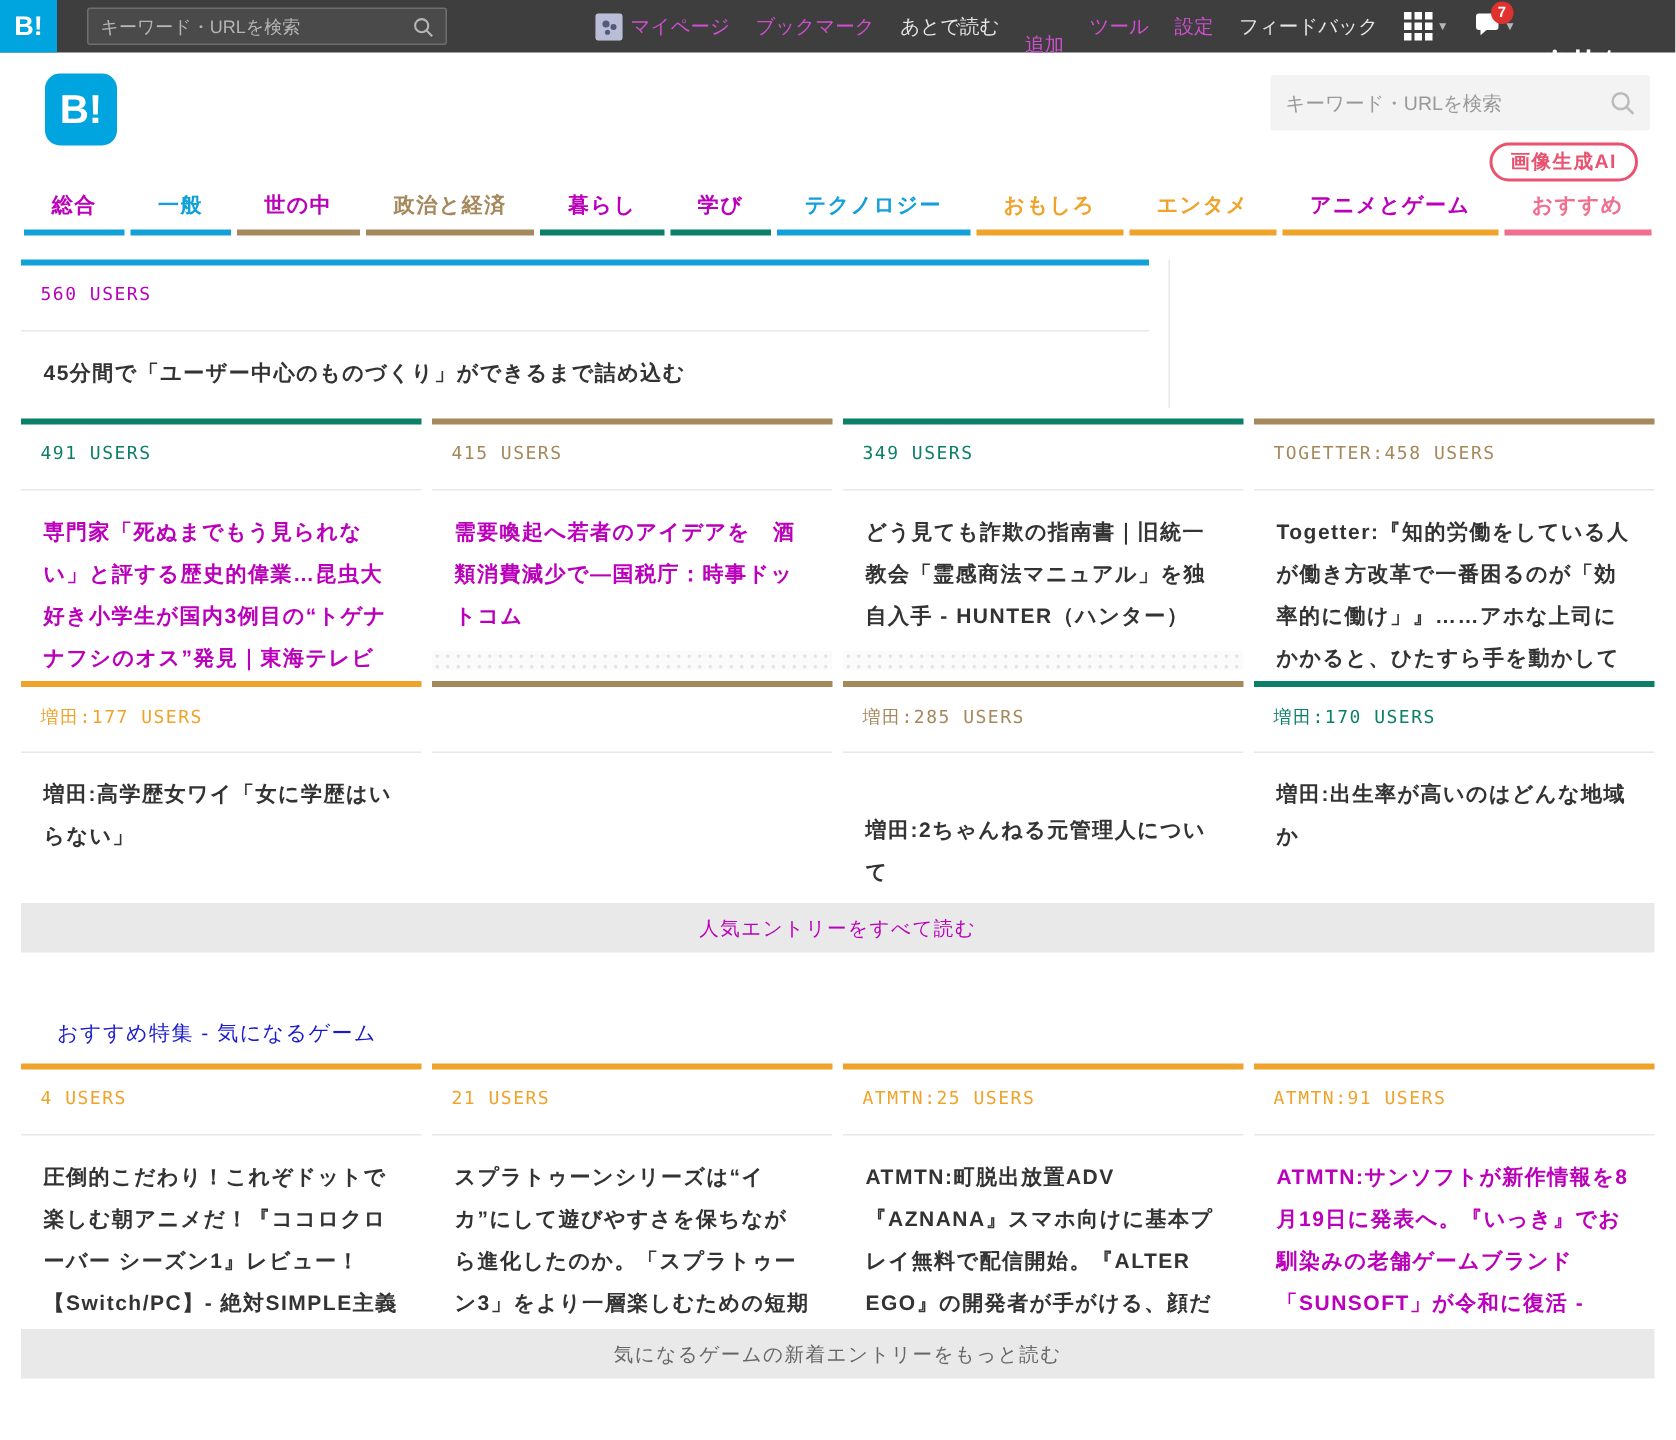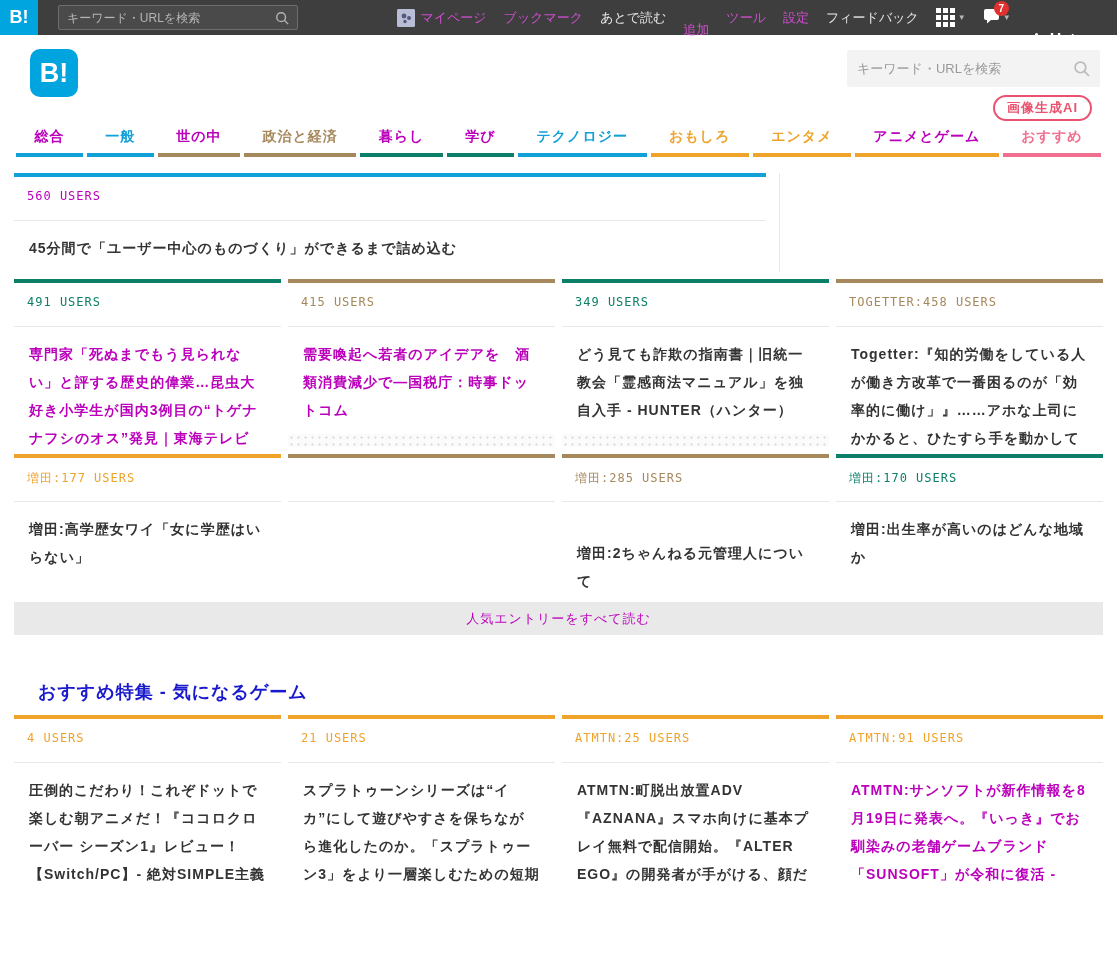--- a/index.html
+++ b/index.html
@@ -105,21 +105,21 @@
     background-image: radial-gradient(#e2e2e2 1.2px, transparent 1.3px);
     background-size:7px 7px;
   }
   .wide-btn {
     margin-top:8px; height:33px; background:#e9e9e9; border:none; width:100%;
     font-size:13px; font-family:inherit; cursor:pointer; letter-spacing:1px;
   }
   .btn-popular { color:#bb00bb; }
   .btn-game { color:#666; margin-top:10px; }
   .section-heading {
-    margin:45px 0 11px; padding-left:24px; font-size:18px; font-weight:bold;
+    margin:45px 0 11px; padding-left:24px; font-size:14px; font-weight:normal;
     color:#1a1acd; letter-spacing:1px; cursor:pointer;
   }
 </style>
 </head>
 <body>
 
 <div class="topbar">
   <div class="topbar-logo">B!</div>
 
   <div class="topbar-search">
@@ -302,17 +302,18 @@
       <h3 class="card-title" style="color: rgb(51, 51, 51);">ATMTN:町脱出放置ADV『AZNANA』スマホ向けに基本プレイ無料で配信開始。『ALTER EGO』の開発者が手がける、顔だけの少女と喋れない少年の物語 - AUTOMATON</h3>
 
     </article>
     <article class="card" style="border-top-color: rgb(239, 163, 43);">
       <div class="card-users" style="color: rgb(239, 163, 43);">ATMTN:91 USERS</div>
       <h3 class="card-title" style="color: rgb(187, 0, 187);">ATMTN:サンソフトが新作情報を8月19日に発表へ。『いっき』でお馴染みの老舗ゲームブランド「SUNSOFT」が令和に復活 - AUTOMATON</h3>
       <div class="card-dots" style="display: block;"></div>
     </article>
   </div>
 
+  <button class="wide-btn btn-game">気になるゲームの新着エントリーをもっと読む</button>
 
   
   
 
 </main>
 
 </body></html>

